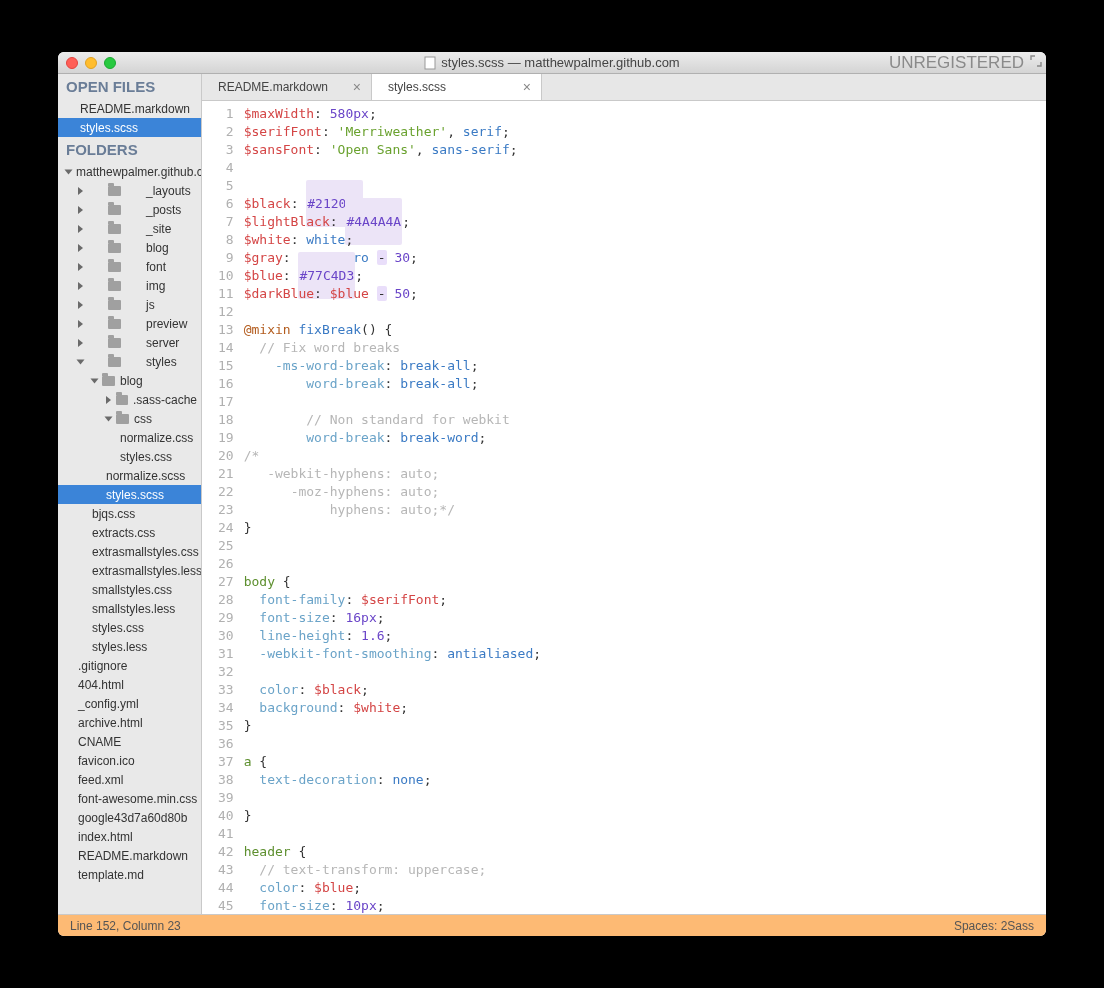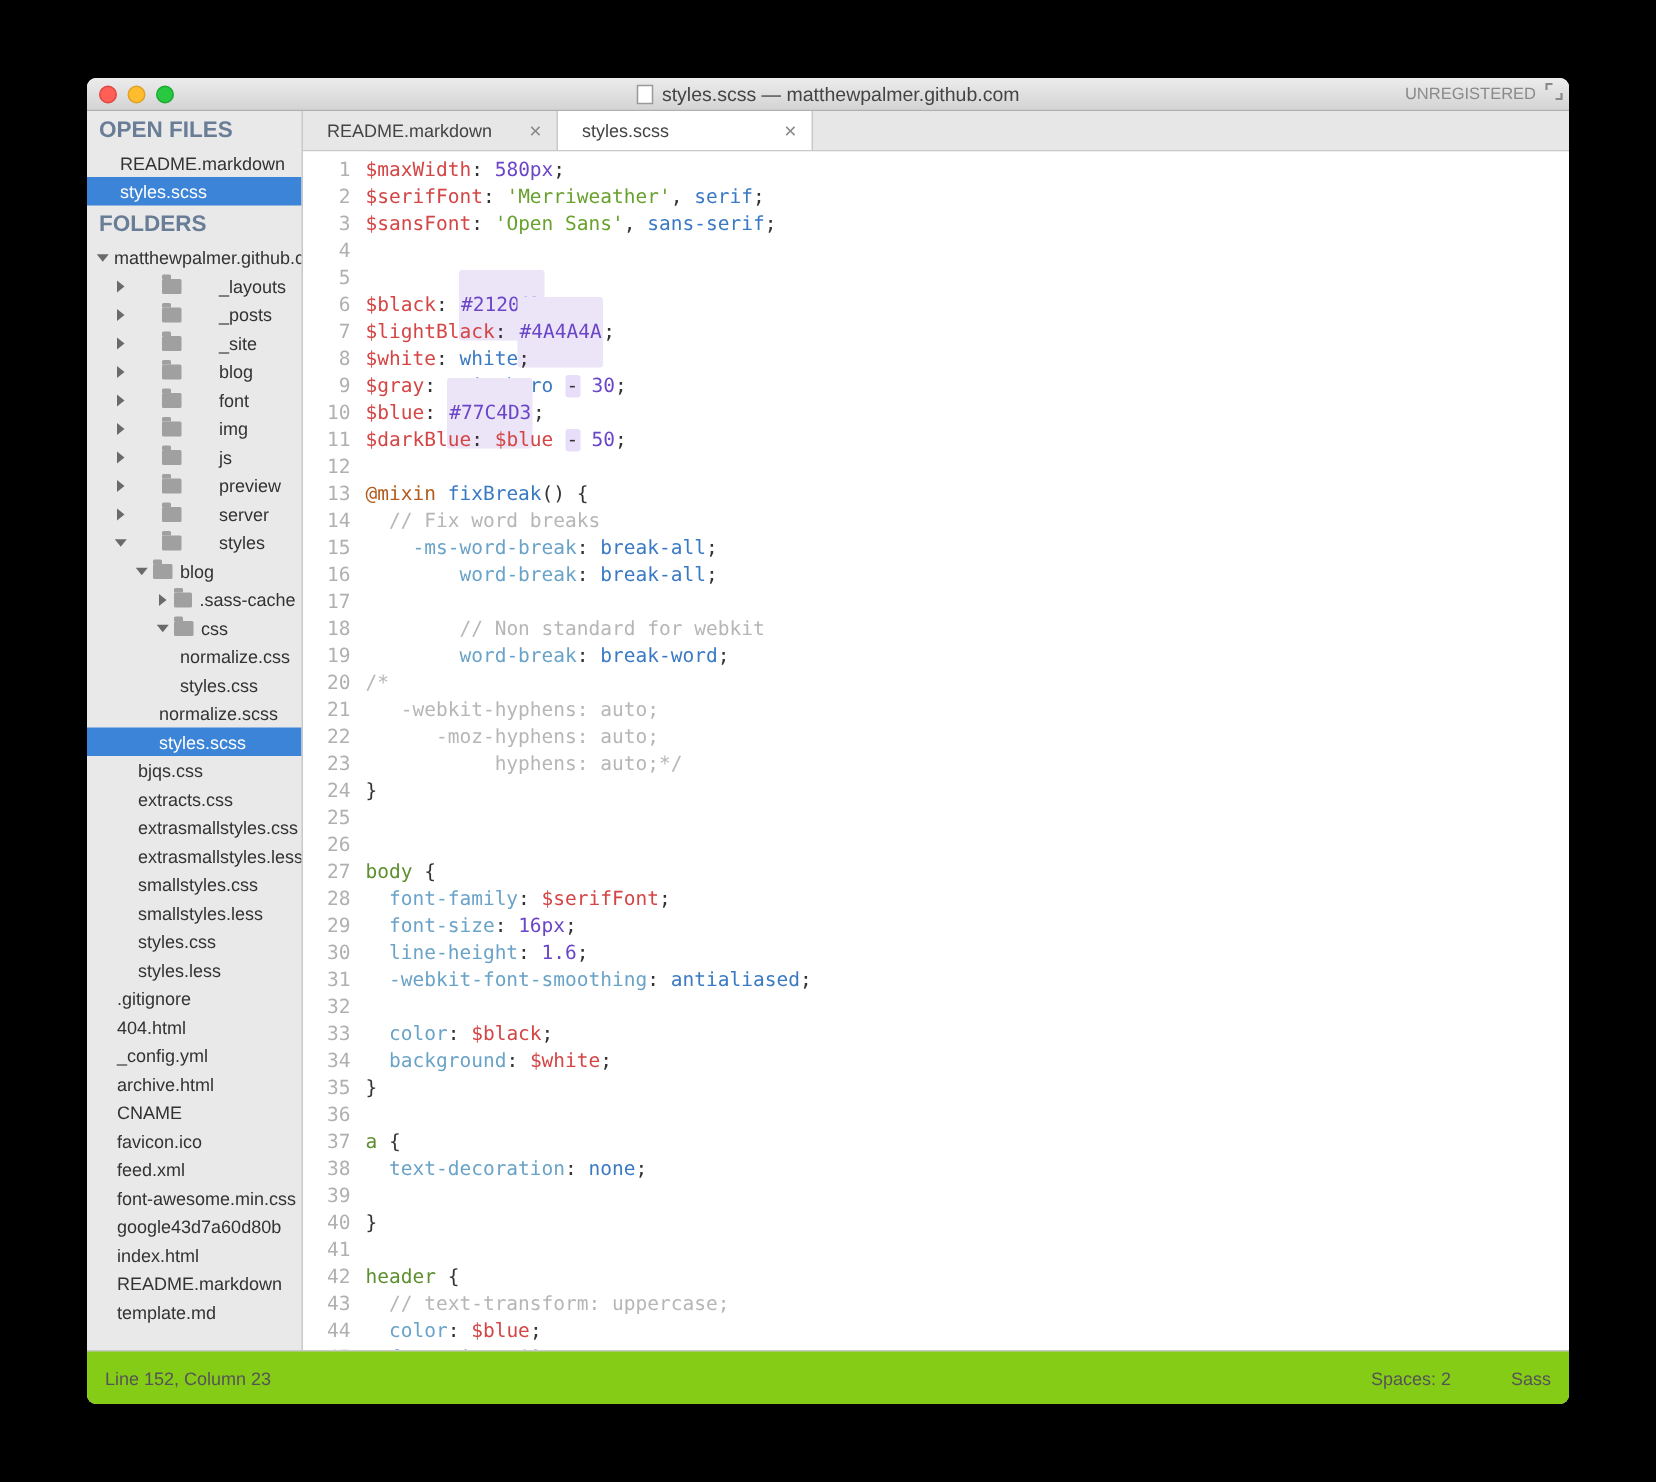--- a/index.html
+++ b/index.html
@@ -33,21 +33,21 @@
     font-size:13px;
     color:#444;
   }
   .traffic { display:flex; gap:7px; }
   .dot { width:12px; height:12px; border-radius:50%; }
   .d-red{background:#ff5f57;border:1px solid #e24540;}
   .d-yel{background:#ffbd2e;border:1px solid #dfa023;}
   .d-grn{background:#28c940;border:1px solid #1ca932;}
   .title { position:absolute; left:0; right:0; text-align:center; pointer-events:none; display:flex; justify-content:center; align-items:center; gap:5px;}
   .title svg {flex:none;}
-  .registered{position:absolute; right:22px; color:#8a8a8a; font-size:11px;padding-left:16px;}
+  .registered{position:absolute; right:22px; color:#8a8a8a; font-size:17px;padding-left:16px;}
   .fullscreen{position:absolute; right:4px;}
   .tabbar {
     height:27px;
     background:#e7e7e7;
     border-bottom:1px solid #c9c9c9;
     display:flex;
     margin-left:144px;
   }
   .tab {
     display:flex; align-items:center; gap:10px;
@@ -116,29 +116,29 @@
   .tk-punc{color:#333;}
   .tk-kw{color:#b35c1e;}
   .tk-kw2{color:#3a7ac4;}
   .tk-builtin{color:#3a7ac4;}
   .tk-sel{color:#5d8f2e;}
   .tk-prop{color:#6aa3c8;}
   .tk-comm{color:#b6b6b6;}
   .tk-op{color:#333;background:#e9defa;border-radius:2px;padding:0 1px;}
   .tk-indent{color:#ddd;}
   .statusbar{
-    height:36px;
-    background:#84cc16;
+    height:22px;
+    background:#fdba74;
     border-top:1px solid #c9c9c9;
     display:flex; align-items:center;
     font-size:12px; color:#555;
     padding:0 12px;
   }
   .statusbar .spacer{flex:1;}
-  .statusbar .seg{margin-left:40px;}
+  .statusbar .seg{}
 </style>
 </head>
 <body>
 
 <div class="window">
 
   <div class="titlebar">
     <div class="traffic">
       <div class="dot d-red"></div>
       <div class="dot d-yel"></div>

